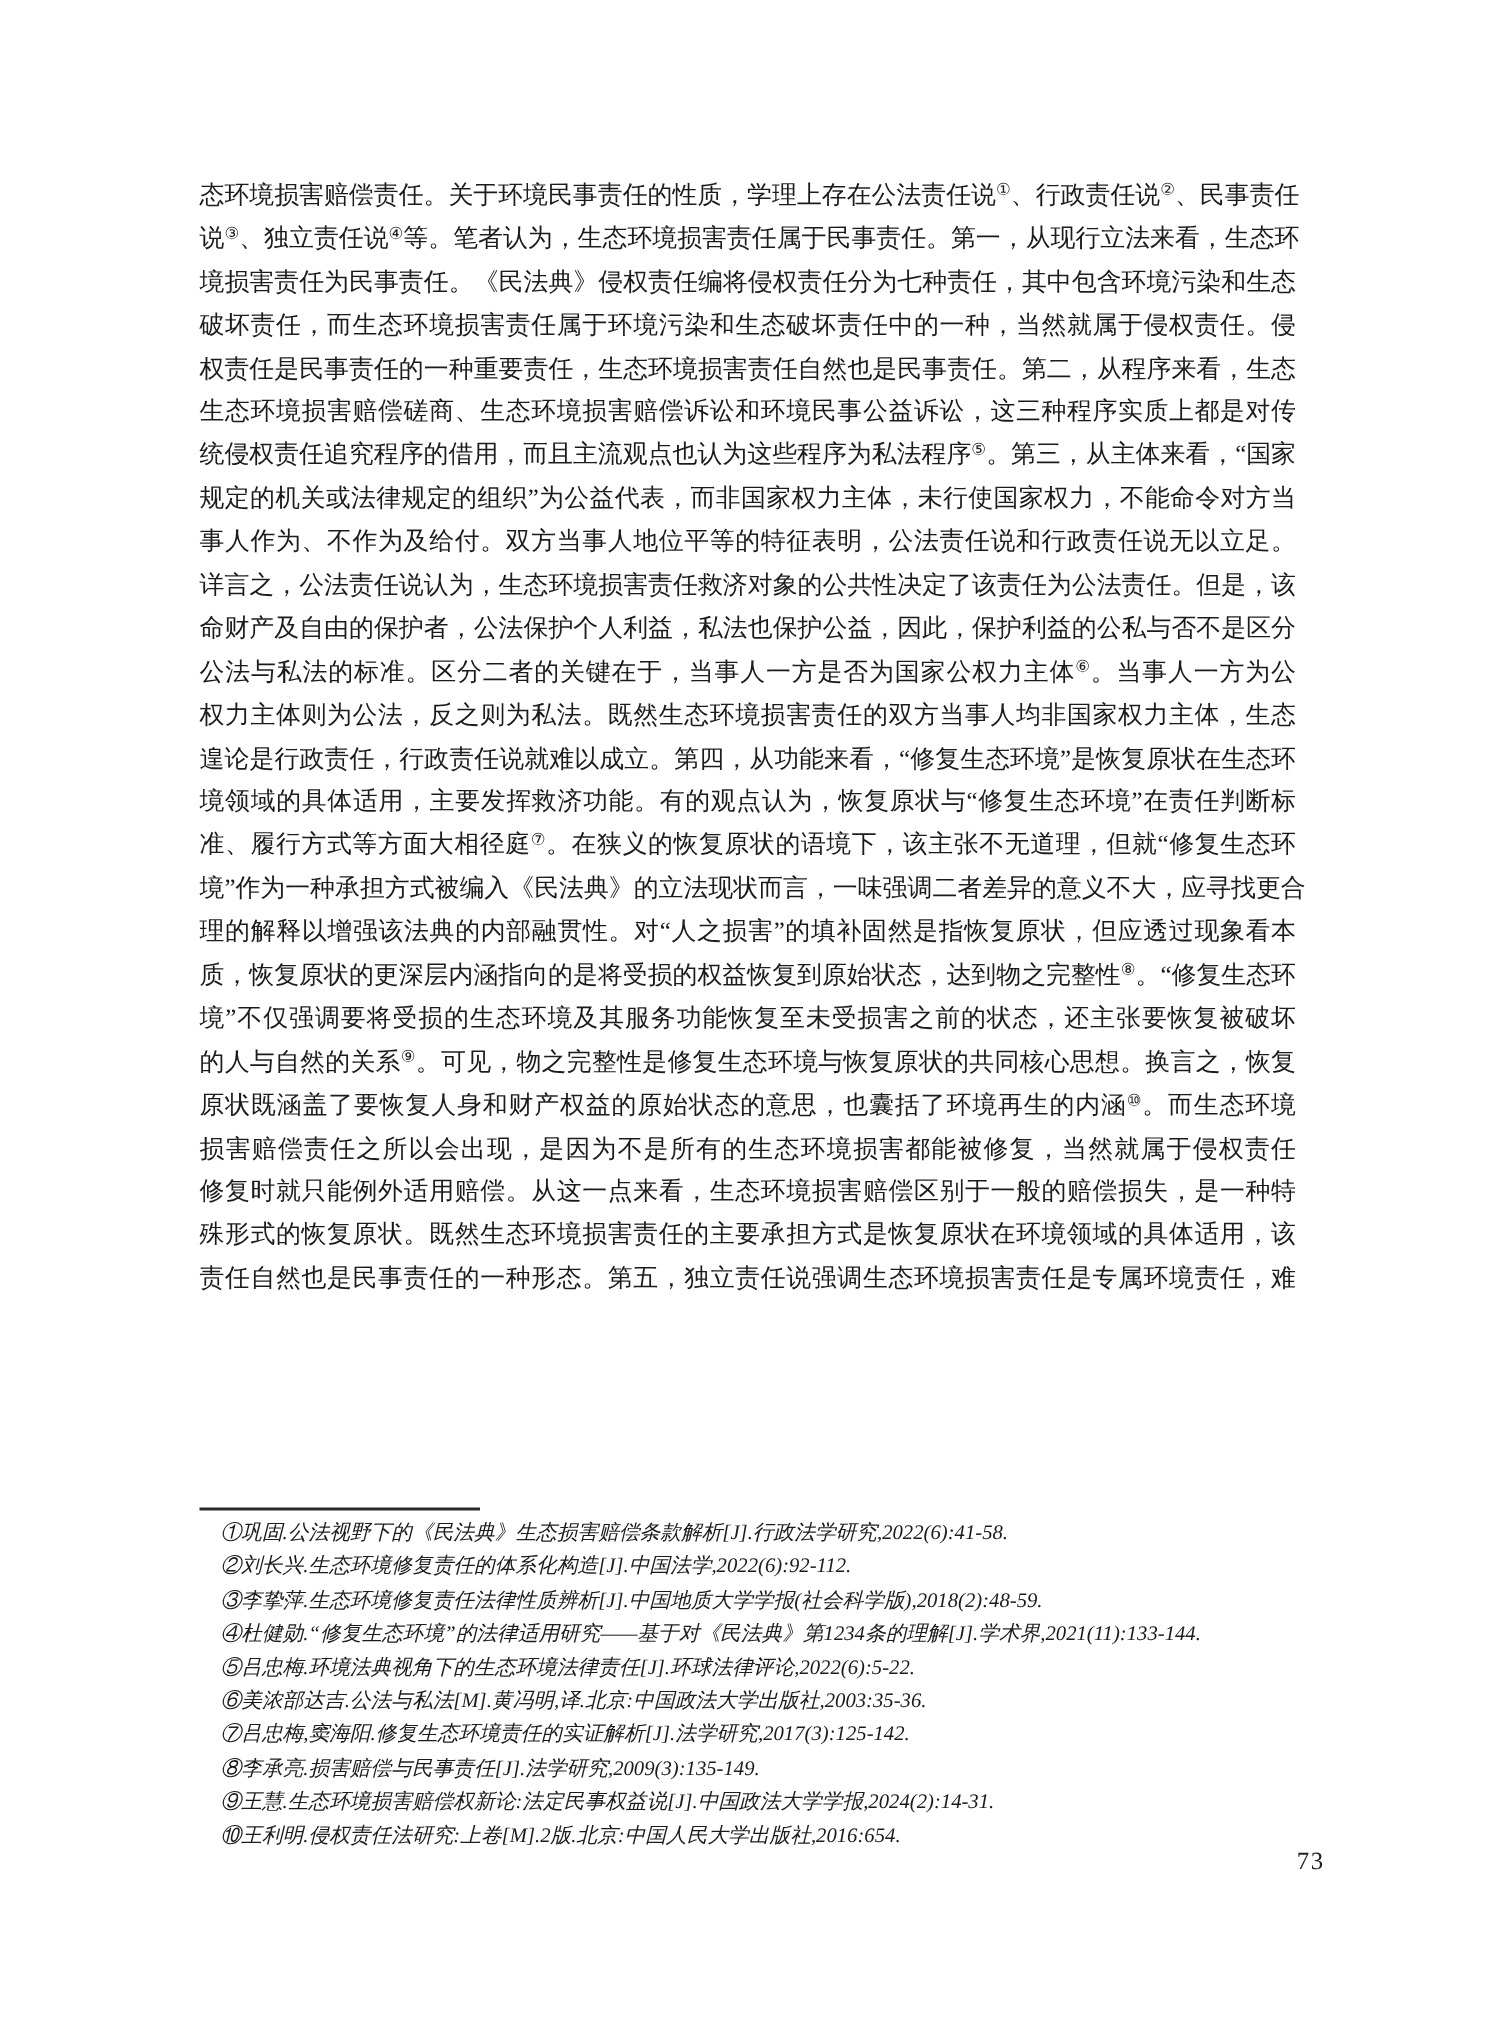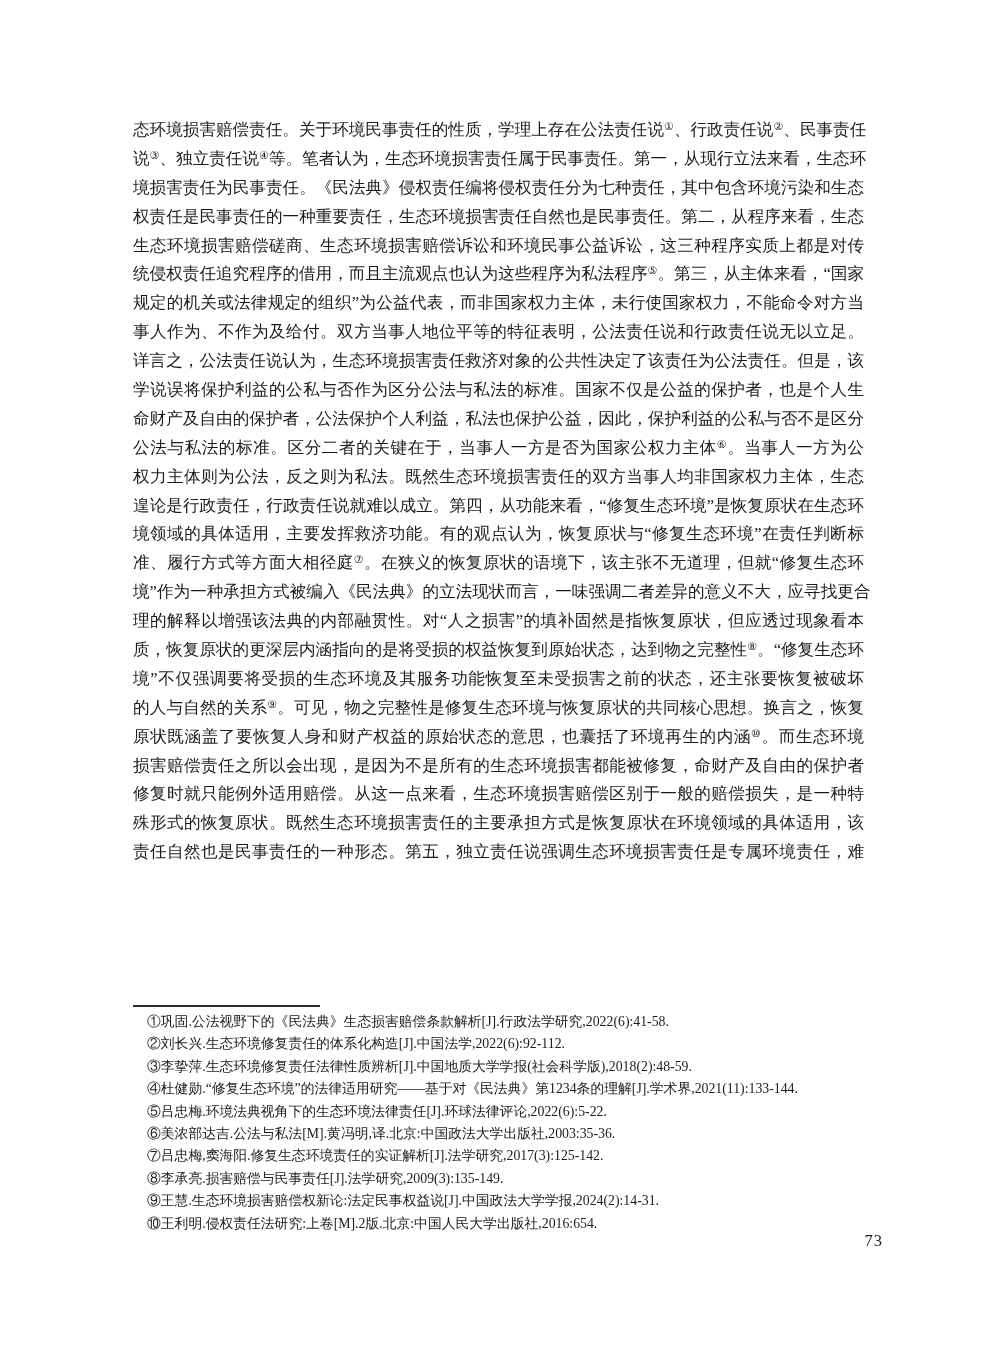--- a/index.html
+++ b/index.html
@@ -48,60 +48,61 @@
   .footnotes {
     position: absolute;
     left: 147px; top: 1011px;
     width: 720px;
     font-size: 13.8px;
     line-height: 22.4px;
   }
   .footnotes .fn {
     height: 22.4px;
     white-space: nowrap;
+    font-style: italic;
   }
   .page-number {
     position: absolute;
     left: 843px; top: 1231px;
     width: 40px;
     font-size: 16.5px;
     letter-spacing: 1px;
     color: #222222;
     text-align: right;
   }
 </style>
 </head>
 <body>
 
 <div class="page">
 
   <div class="body-text">
     <div class="line supify">态环境损害赔偿责任。关于环境民事责任的性质，学理上存在公法责任说<sup>①</sup>、行政责任说<sup>②</sup>、民事责任</div>
     <div class="line supify">说<sup>③</sup>、独立责任说<sup>④</sup>等。笔者认为，生态环境损害责任属于民事责任。第一，从现行立法来看，生态环</div>
     <div class="line supify">境损害责任为民事责任。《民法典》侵权责任编将侵权责任分为七种责任，其中包含环境污染和生态</div>
+    <div class="line supify">破坏责任，而生态环境损害责任属于环境污染和生态破坏责任中的一种，当然就属于侵权责任。侵</div>
     <div class="line supify">权责任是民事责任的一种重要责任，生态环境损害责任自然也是民事责任。第二，从程序来看，生态</div>
     <div class="line supify">生态环境损害赔偿磋商、生态环境损害赔偿诉讼和环境民事公益诉讼，这三种程序实质上都是对传</div>
     <div class="line supify">统侵权责任追究程序的借用，而且主流观点也认为这些程序为私法程序<sup>⑤</sup>。第三，从主体来看，“国家</div>
     <div class="line supify">规定的机关或法律规定的组织”为公益代表，而非国家权力主体，未行使国家权力，不能命令对方当</div>
     <div class="line supify">事人作为、不作为及给付。双方当事人地位平等的特征表明，公法责任说和行政责任说无以立足。</div>
     <div class="line supify">详言之，公法责任说认为，生态环境损害责任救济对象的公共性决定了该责任为公法责任。但是，该</div>
-    <div class="line supify">学说误将保护利益的公私与否作为区分公法与私法的标准。国家不仅是公益的保护者，也是个人生</div>
     <div class="line supify">命财产及自由的保护者，公法保护个人利益，私法也保护公益，因此，保护利益的公私与否不是区分</div>
     <div class="line supify">公法与私法的标准。区分二者的关键在于，当事人一方是否为国家公权力主体<sup>⑥</sup>。当事人一方为公</div>
     <div class="line supify">权力主体则为公法，反之则为私法。既然生态环境损害责任的双方当事人均非国家权力主体，生态</div>
     <div class="line supify">遑论是行政责任，行政责任说就难以成立。第四，从功能来看，“修复生态环境”是恢复原状在生态环</div>
     <div class="line supify">境领域的具体适用，主要发挥救济功能。有的观点认为，恢复原状与“修复生态环境”在责任判断标</div>
     <div class="line supify">准、履行方式等方面大相径庭<sup>⑦</sup>。在狭义的恢复原状的语境下，该主张不无道理，但就“修复生态环</div>
     <div class="line supify">境”作为一种承担方式被编入《民法典》的立法现状而言，一味强调二者差异的意义不大，应寻找更合</div>
     <div class="line supify">理的解释以增强该法典的内部融贯性。对“人之损害”的填补固然是指恢复原状，但应透过现象看本</div>
     <div class="line supify">质，恢复原状的更深层内涵指向的是将受损的权益恢复到原始状态，达到物之完整性<sup>⑧</sup>。“修复生态环</div>
     <div class="line supify">境”不仅强调要将受损的生态环境及其服务功能恢复至未受损害之前的状态，还主张要恢复被破坏</div>
     <div class="line supify">的人与自然的关系<sup>⑨</sup>。可见，物之完整性是修复生态环境与恢复原状的共同核心思想。换言之，恢复</div>
     <div class="line supify">原状既涵盖了要恢复人身和财产权益的原始状态的意思，也囊括了环境再生的内涵<sup>⑩</sup>。而生态环境</div>
-    <div class="line supify">损害赔偿责任之所以会出现，是因为不是所有的生态环境损害都能被修复，命财产及自由的保护者</div>
+    <div class="line supify">损害赔偿责任之所以会出现，是因为不是所有的生态环境损害都能被修复，当然就属于侵权责任</div>
     <div class="line supify">修复时就只能例外适用赔偿。从这一点来看，生态环境损害赔偿区别于一般的赔偿损失，是一种特</div>
     <div class="line supify">殊形式的恢复原状。既然生态环境损害责任的主要承担方式是恢复原状在环境领域的具体适用，该</div>
     <div class="line supify">责任自然也是民事责任的一种形态。第五，独立责任说强调生态环境损害责任是专属环境责任，难</div>
   </div>
 
   <div class="footnote-sep"></div>
 
   <div class="footnotes">
     <div class="fn">①巩固.公法视野下的《民法典》生态损害赔偿条款解析[J].行政法学研究,2022(6):41-58.</div>
     <div class="fn">②刘长兴.生态环境修复责任的体系化构造[J].中国法学,2022(6):92-112.</div>

